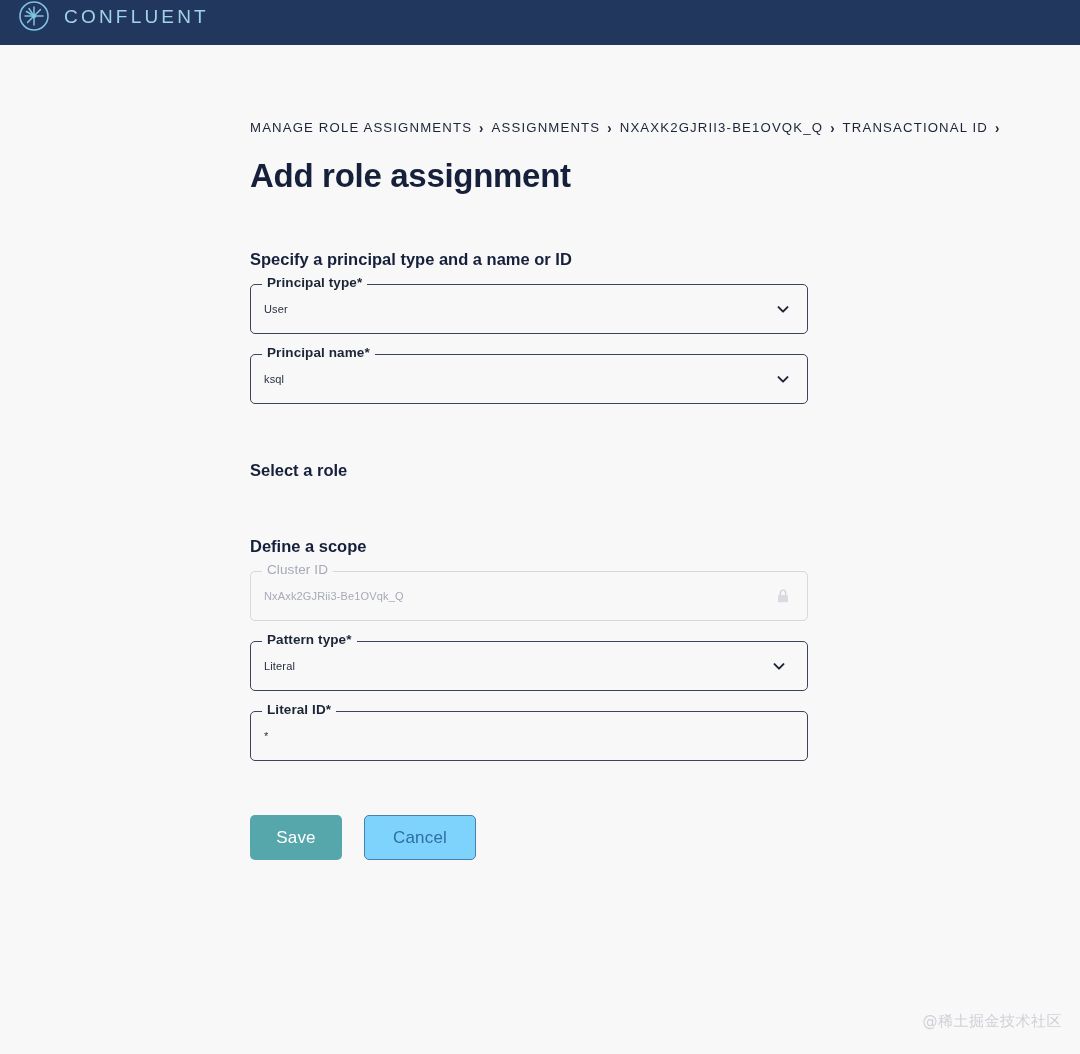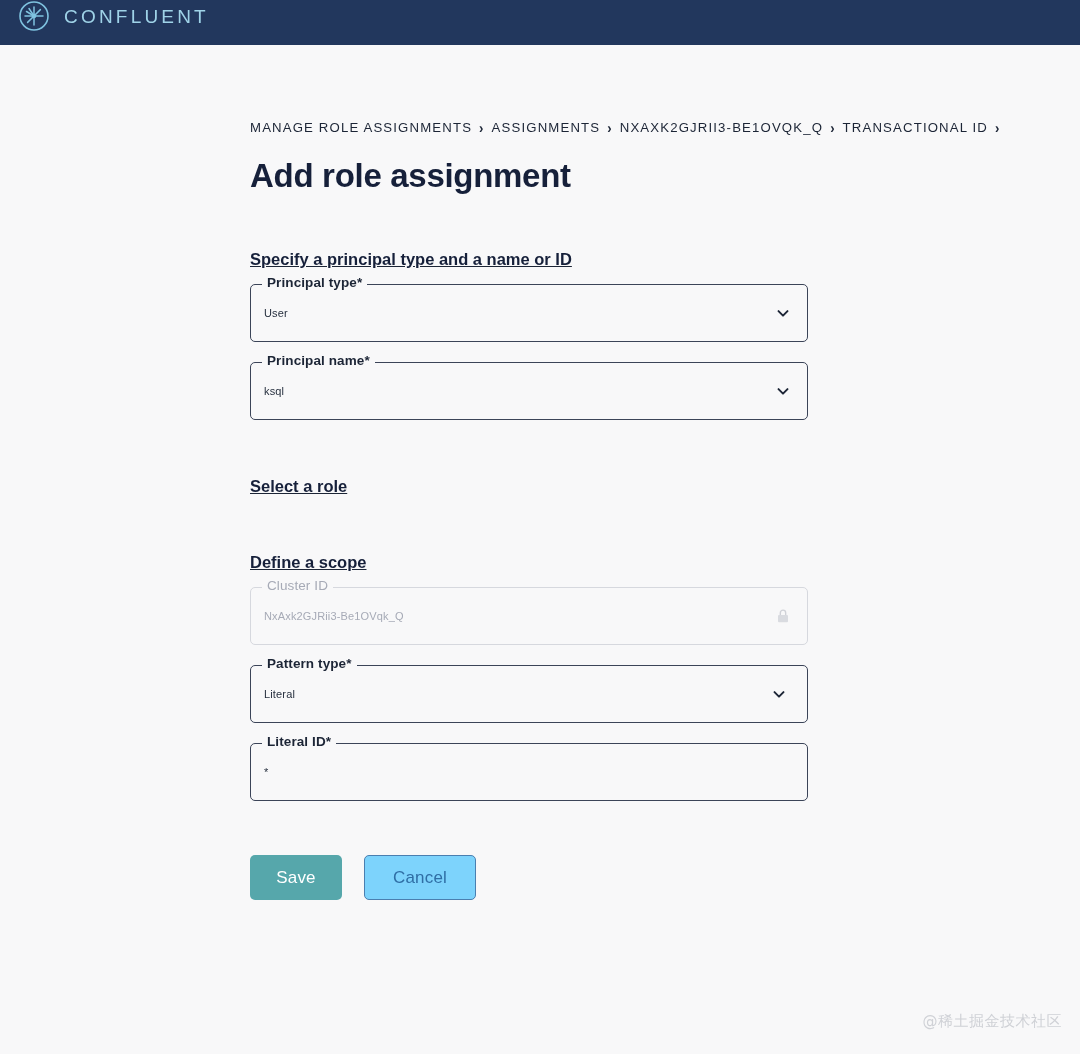--- a/index.html
+++ b/index.html
@@ -92,29 +92,28 @@
   }
   .section-title {
     font-size: 16.5px;
     font-weight: 700;
     color: #16203a;
     margin: 0 0 14px 0;
     line-height: 1.2;
   }
   .section {
     margin-top: 54px;
-    text-decoration: underline;
   }
   .section + .section { margin-top: 57px; }
 
   
   .field {
     position: relative;
     width: 558px;
-    height: 58px;
+    height: 50px;
     margin-bottom: 20px;
   }
   .field:last-child { margin-bottom: 5px; }
 
   .field-box {
     position: absolute;
     inset: 0;
     border: 1.6px solid #3b4458;
     border-radius: 5px;
     background: transparent;

